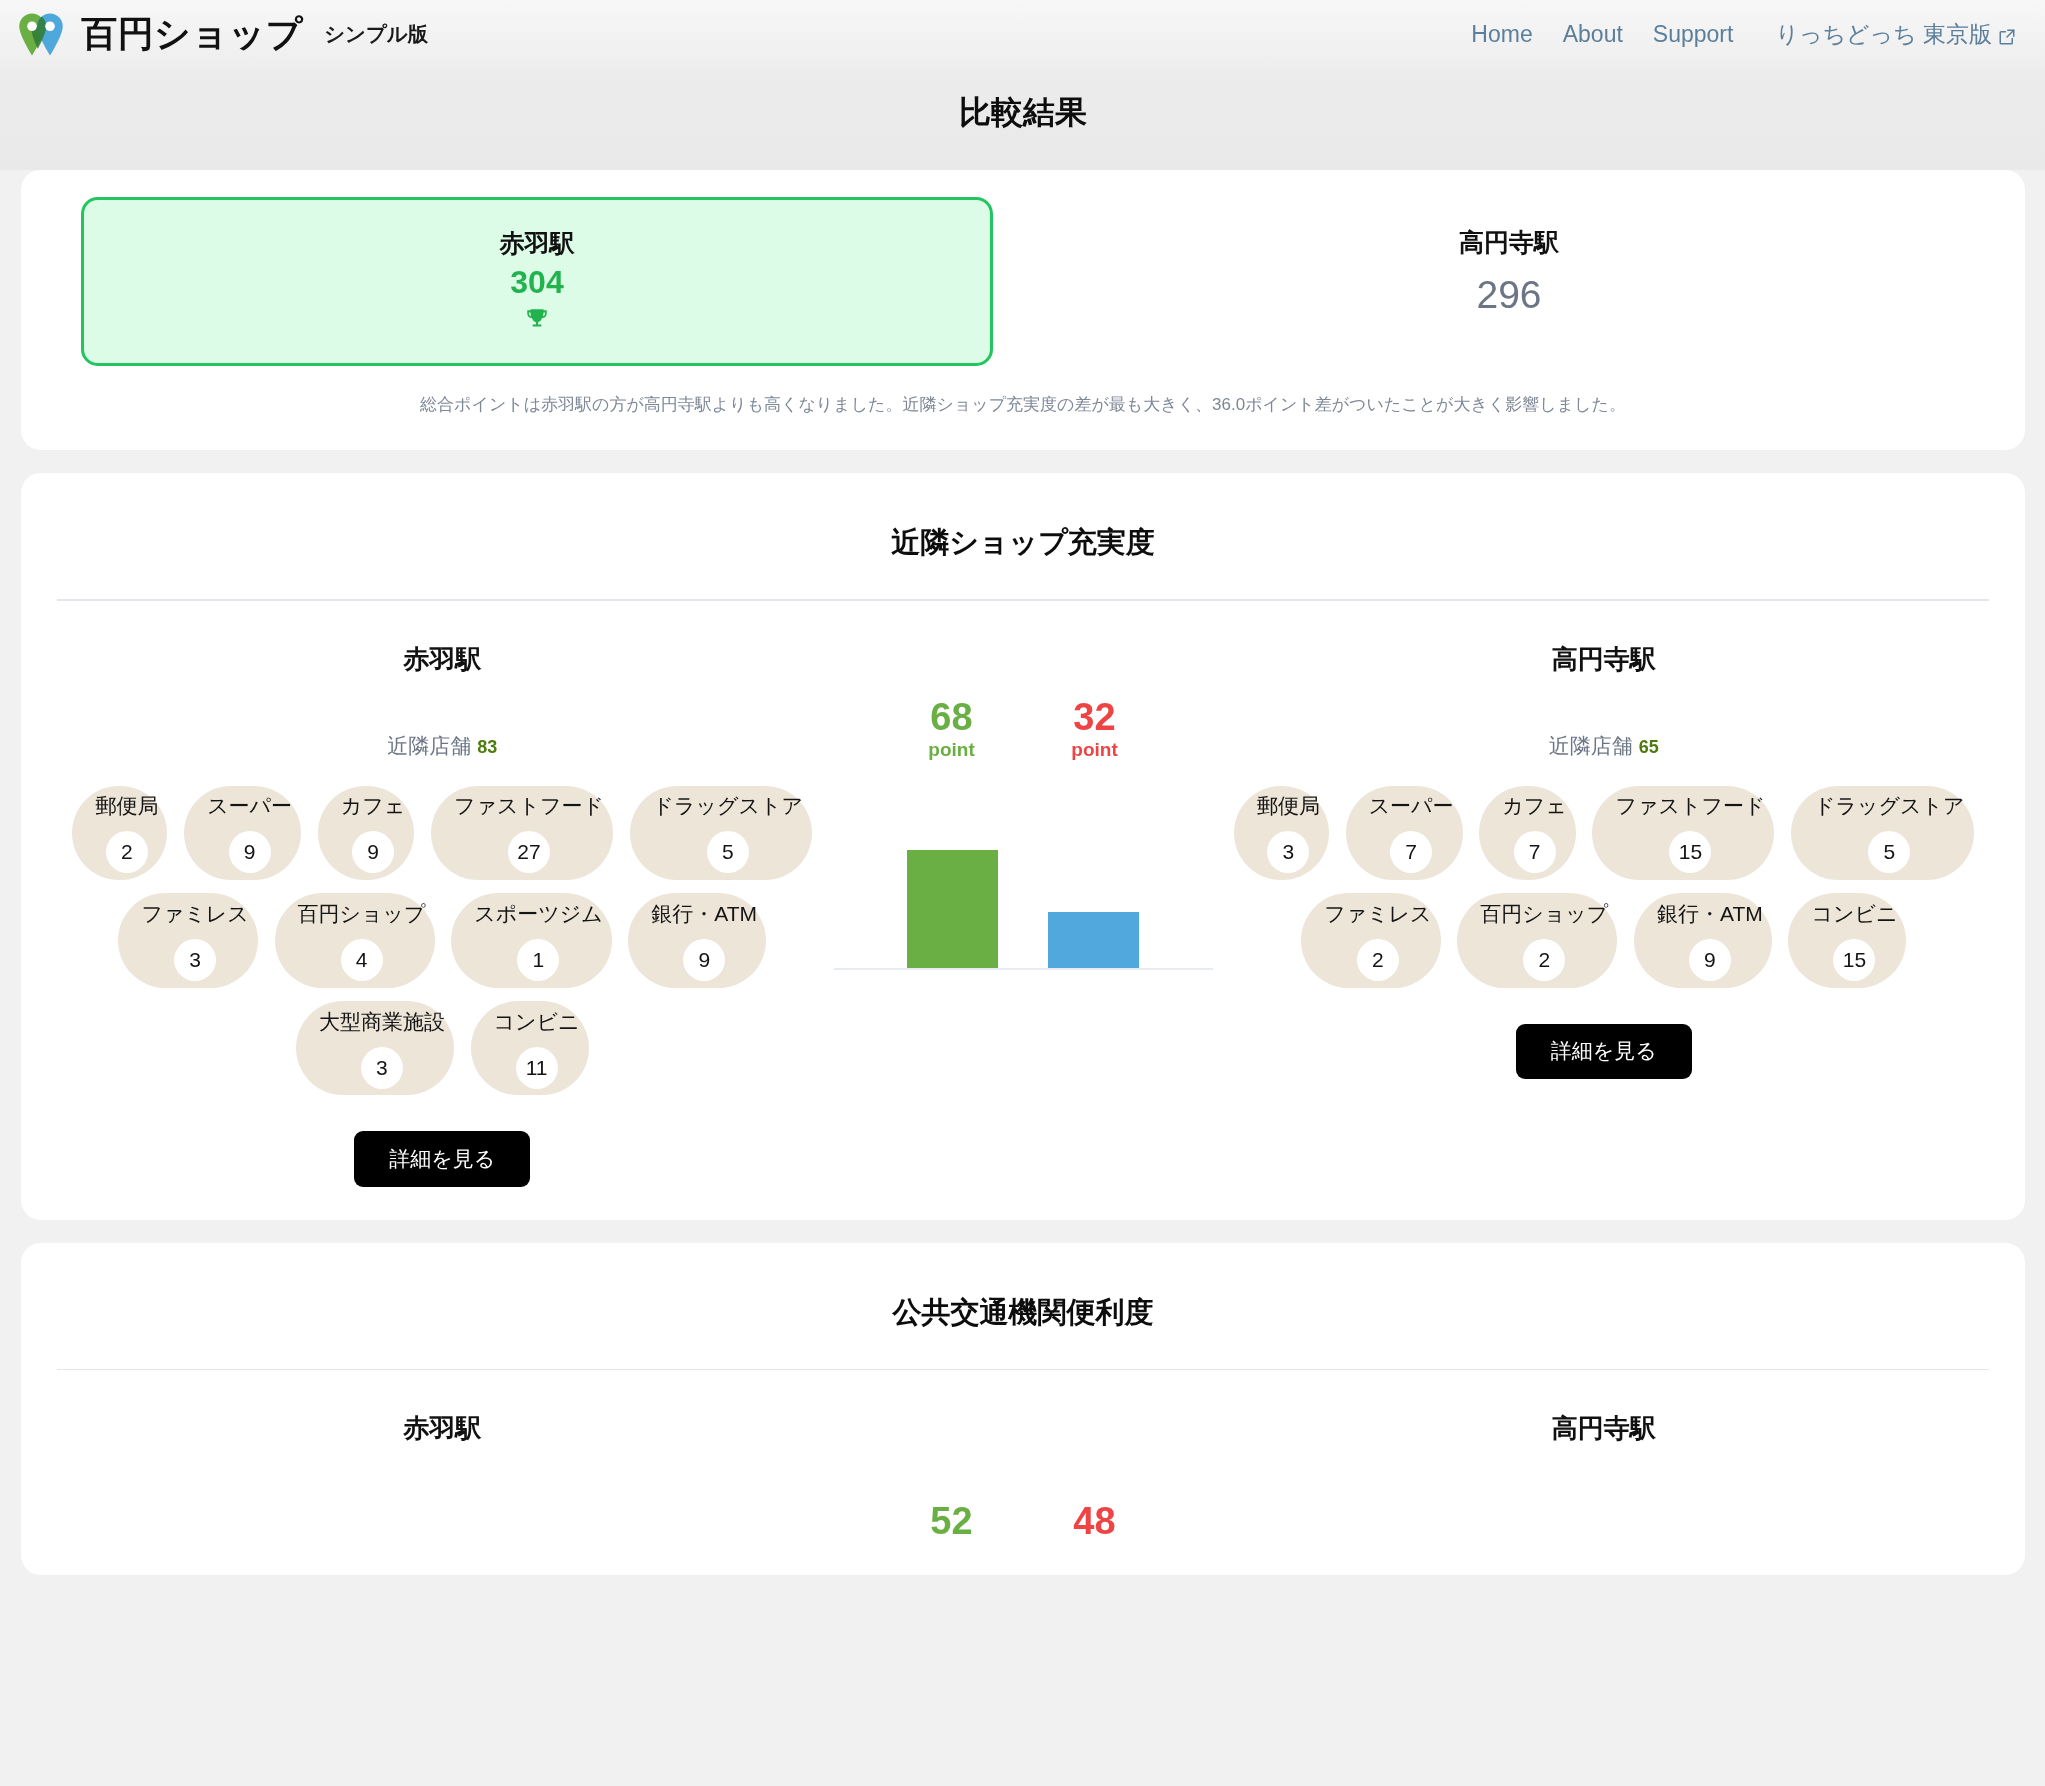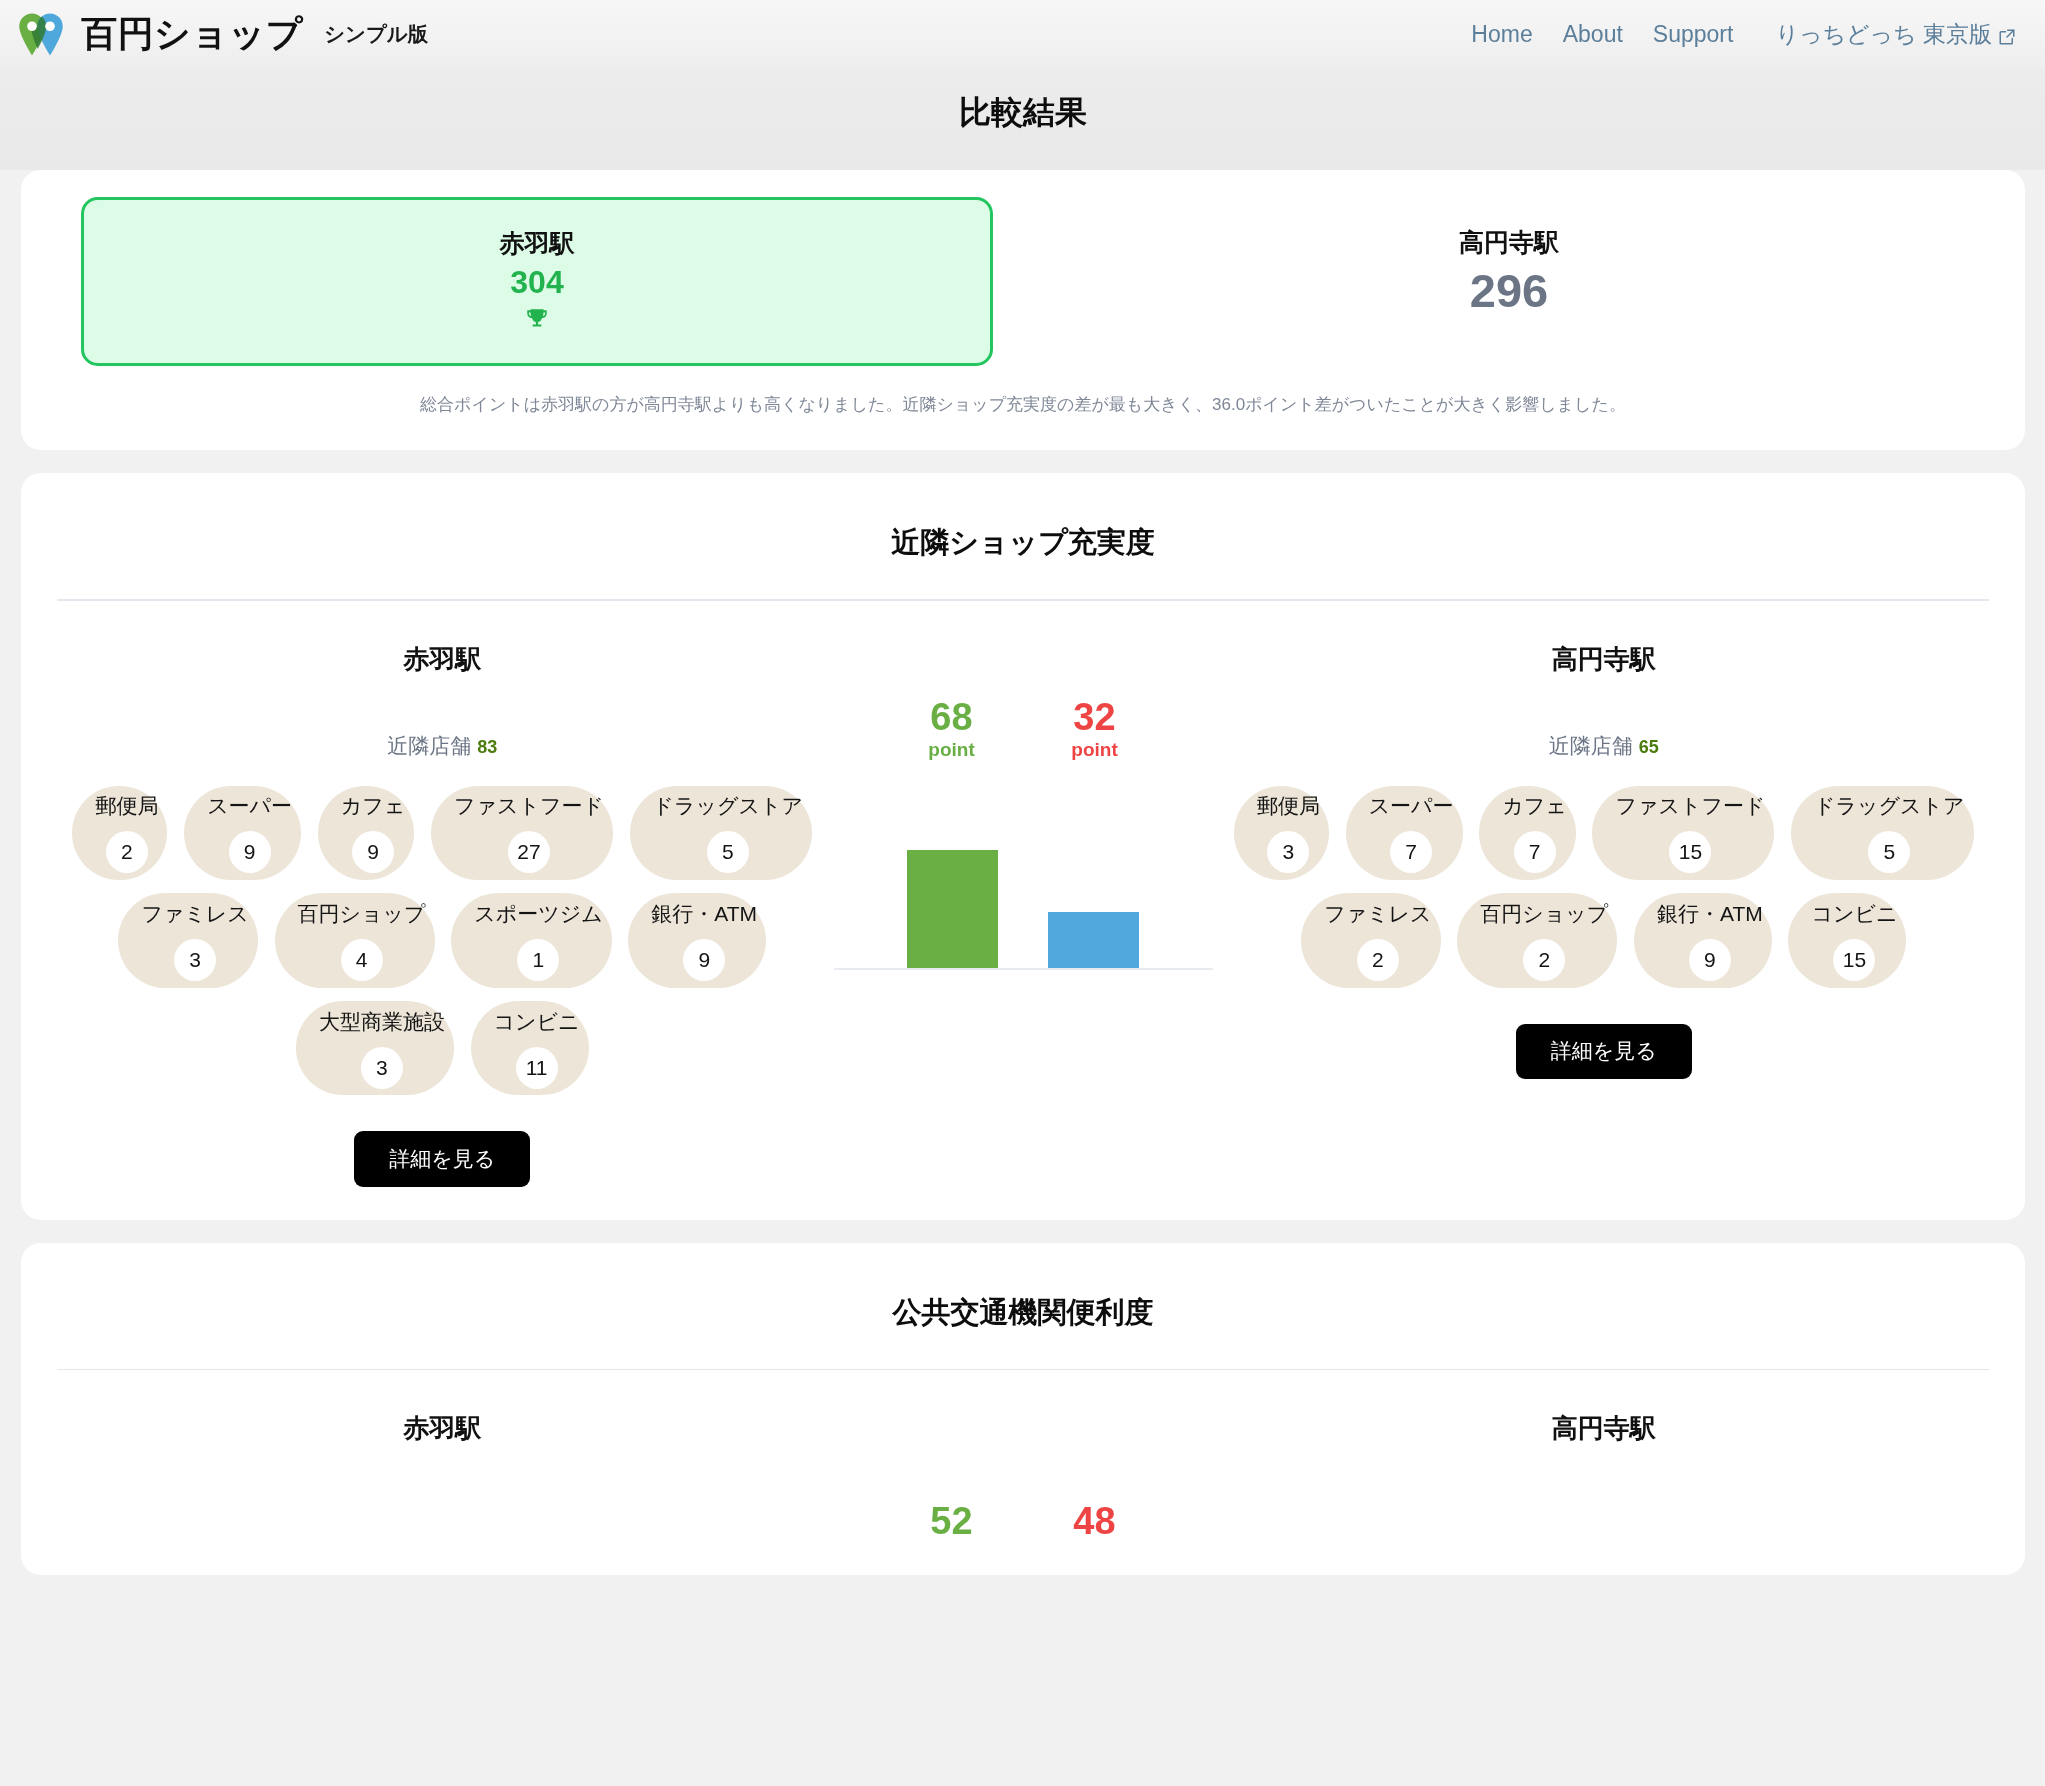--- a/index.html
+++ b/index.html
@@ -90,21 +90,21 @@
     width: 100%;
     max-width: 969px;
     padding: 29px 15px 26px;
     text-align: center;
   }
   .st-name { font-size: 25px; font-weight: 700; color: #111111; }
   .st-score-win {
     font-size: 32px; font-weight: 700; color: #22b34e; margin-top: 4.5px; line-height: 1.1;
   }
   .st-score-plain {
-    font-size: 47px; font-weight: 700; color: #6b7585; margin-top: 6px; line-height: 1.1;
+    font-size: 39px; font-weight: 400; color: #6b7585; margin-top: 15px; line-height: 1.1;
   }
   .trophy { margin-top: 6px; font-size: 27px; color: #22b34e; line-height: 1; }
   .summary-note {
     margin-top: 26px;
     text-align: center;
     font-size: 17px;
     color: #7e8796;
     line-height: 1.5;
   }
 

